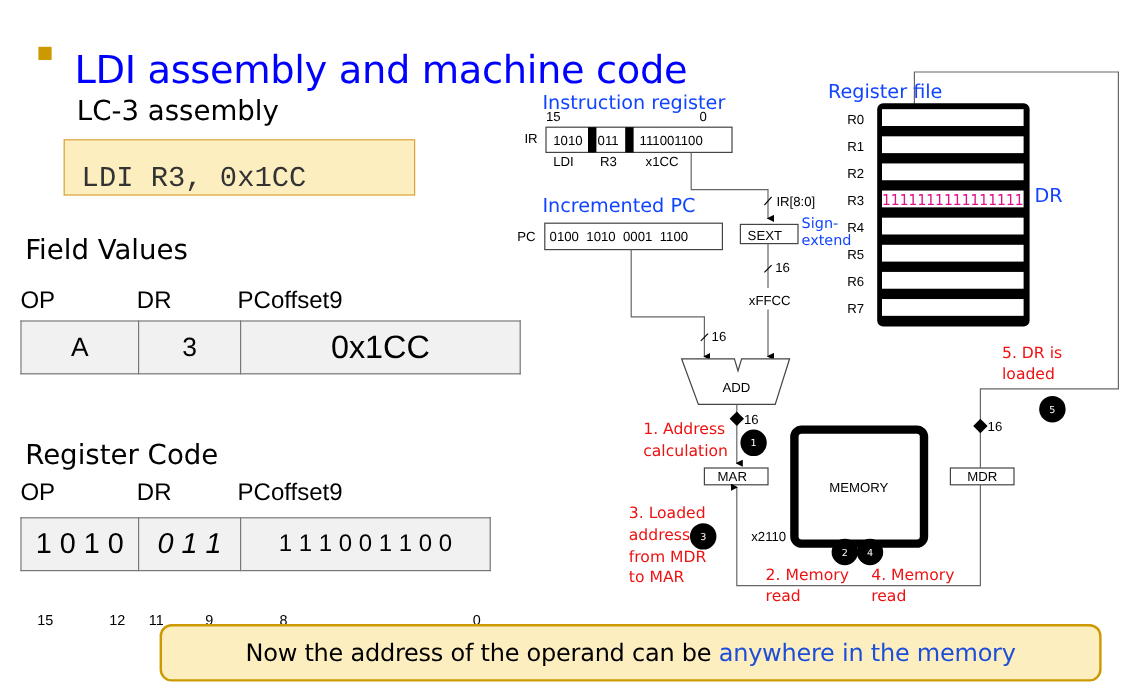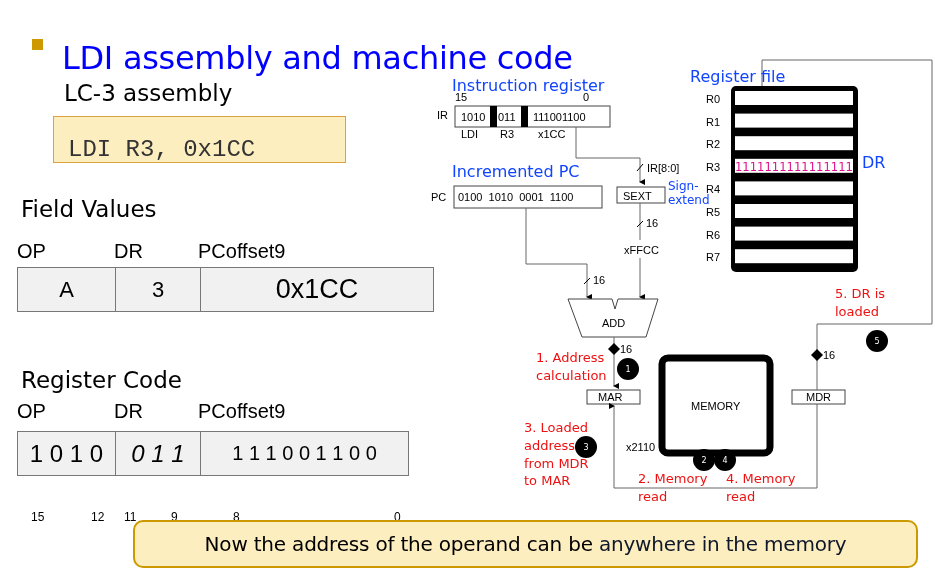--- a/index.html
+++ b/index.html
@@ -13,21 +13,21 @@
              border:1.5px solid #d9a33f; box-sizing:border-box; }
   .asm-text { left:14px; top:19px; font-family:"Liberation Mono", monospace; font-size:24px; color:#333; white-space:nowrap; }
   .hdr { font-family:"Liberation Sans", sans-serif; font-size:20px; white-space:nowrap; }
   table.fields { position:absolute; border-collapse:collapse; }
   table.fields td { border:1.5px solid #777; background:#f1f1f1; text-align:center;
                     font-family:"Liberation Sans", sans-serif; padding:0; height:43px; }
   .bitnum { font-family:"Liberation Sans", sans-serif; font-size:12px; }
   .note { left:133px; top:520px; width:785px; height:48px; background:#fdeec0;
           border:2px solid #cc9900; border-radius:10px; box-sizing:border-box;
           text-align:center; line-height:44px; font-size:20px; white-space:nowrap; letter-spacing:-0.2px; }
-  .note .hl { color:#0f172a; }
+  .note .hl { color:#1d4ed8; }
   svg { position:absolute; left:0; top:0; }
   .lbl { font-family:"Liberation Sans", sans-serif; font-size:11px; fill:#000; }
   .blue { font-family:"DejaVu Sans", sans-serif; fill:#1144ff; }
   .red { font-family:"DejaVu Sans", sans-serif; fill:#ee1111; font-size:13px; }
 </style>
 </head>
 <body>
 
 <div class="abs title-bullet"></div>
 <div class="abs title">LDI assembly and machine code</div>

